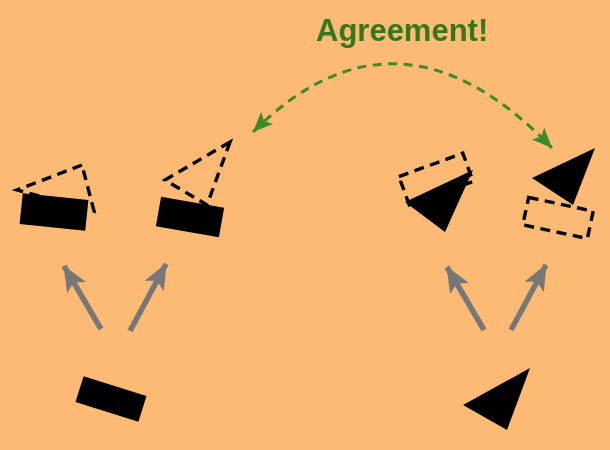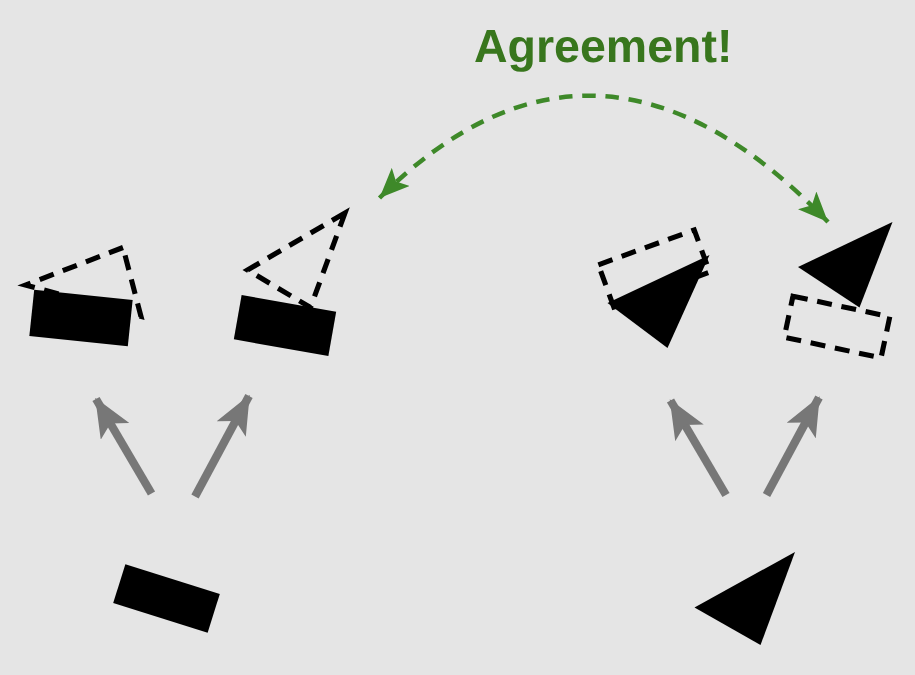--- a/index.html
+++ b/index.html
@@ -28,21 +28,21 @@
   }
   svg.diagram-svg {
     position: absolute;
     left: 0;
     top: 0;
   }
 </style>
 </head>
 <body>
 
-<div class="figure-root" style="background-color: #e5e5e5;">
+<div class="figure-root" style="background-color: #fdba74;">
 
   <div class="agreement-label" style="color: rgb(56, 118, 29);">Agreement!</div>
 
   <svg class="diagram-svg" width="610" height="450" viewBox="0 0 610 450">
     <defs>
       <marker id="gray-head" markerUnits="userSpaceOnUse" markerWidth="26" markerHeight="22" refX="25" refY="11" orient="auto">
         <polygon points="0,0 26,11 0,22 6,11" fill="#777777"></polygon>
       </marker>
       <marker id="green-head" markerUnits="userSpaceOnUse" markerWidth="21" markerHeight="17" refX="20" refY="8.5" orient="auto-start-reverse">
         <polygon points="0,0 20,8.5 0,17 4.5,8.5" fill="#3e8929"></polygon>

